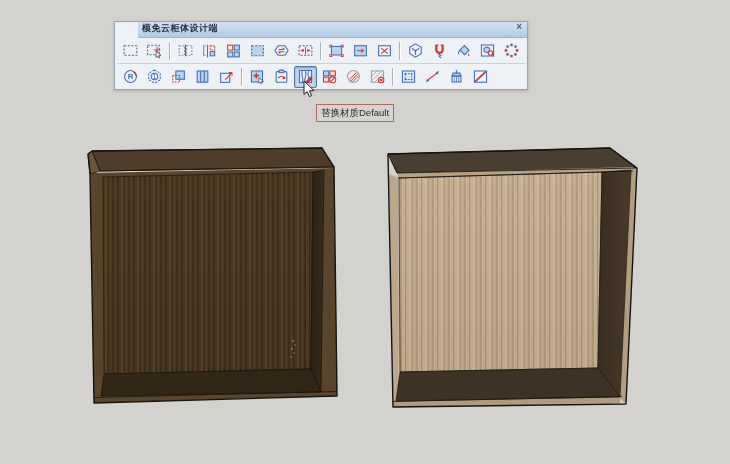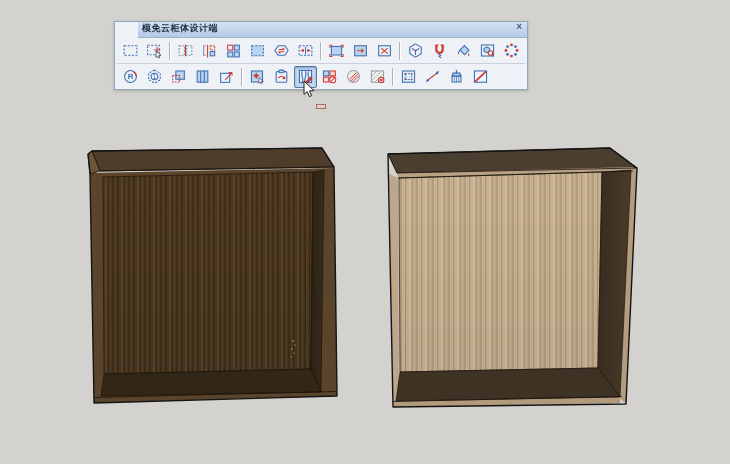--- a/index.html
+++ b/index.html
@@ -371,17 +371,18 @@
       <button class="tb-btn">
         <svg width="17" height="17" viewBox="0 0 16 16" fill="none" stroke-width="1">
           <rect x="2.3" y="2.8" width="11.4" height="10.6" fill="#eef4fb" stroke="#3f6fb5"></rect>
           <path d="M2.9 12.8L13.1 3.4" stroke="#cf3a30" stroke-width="1.7"></path>
         </svg>
       </button>
     </div>
 </div>
 
 <div id="tooltip">
+  <div>替换材质Default</div>
 </div>
 
 <svg id="cursor" width="14" height="18" viewBox="0 0 14 18">
   <path d="M1,1 L1,14.5 L4.2,11.6 L6.3,16.6 L8.6,15.6 L6.5,10.8 L11,10.6 Z" fill="#ffffff" stroke="#222" stroke-width="1"></path>
 </svg>
 
 </body></html>

